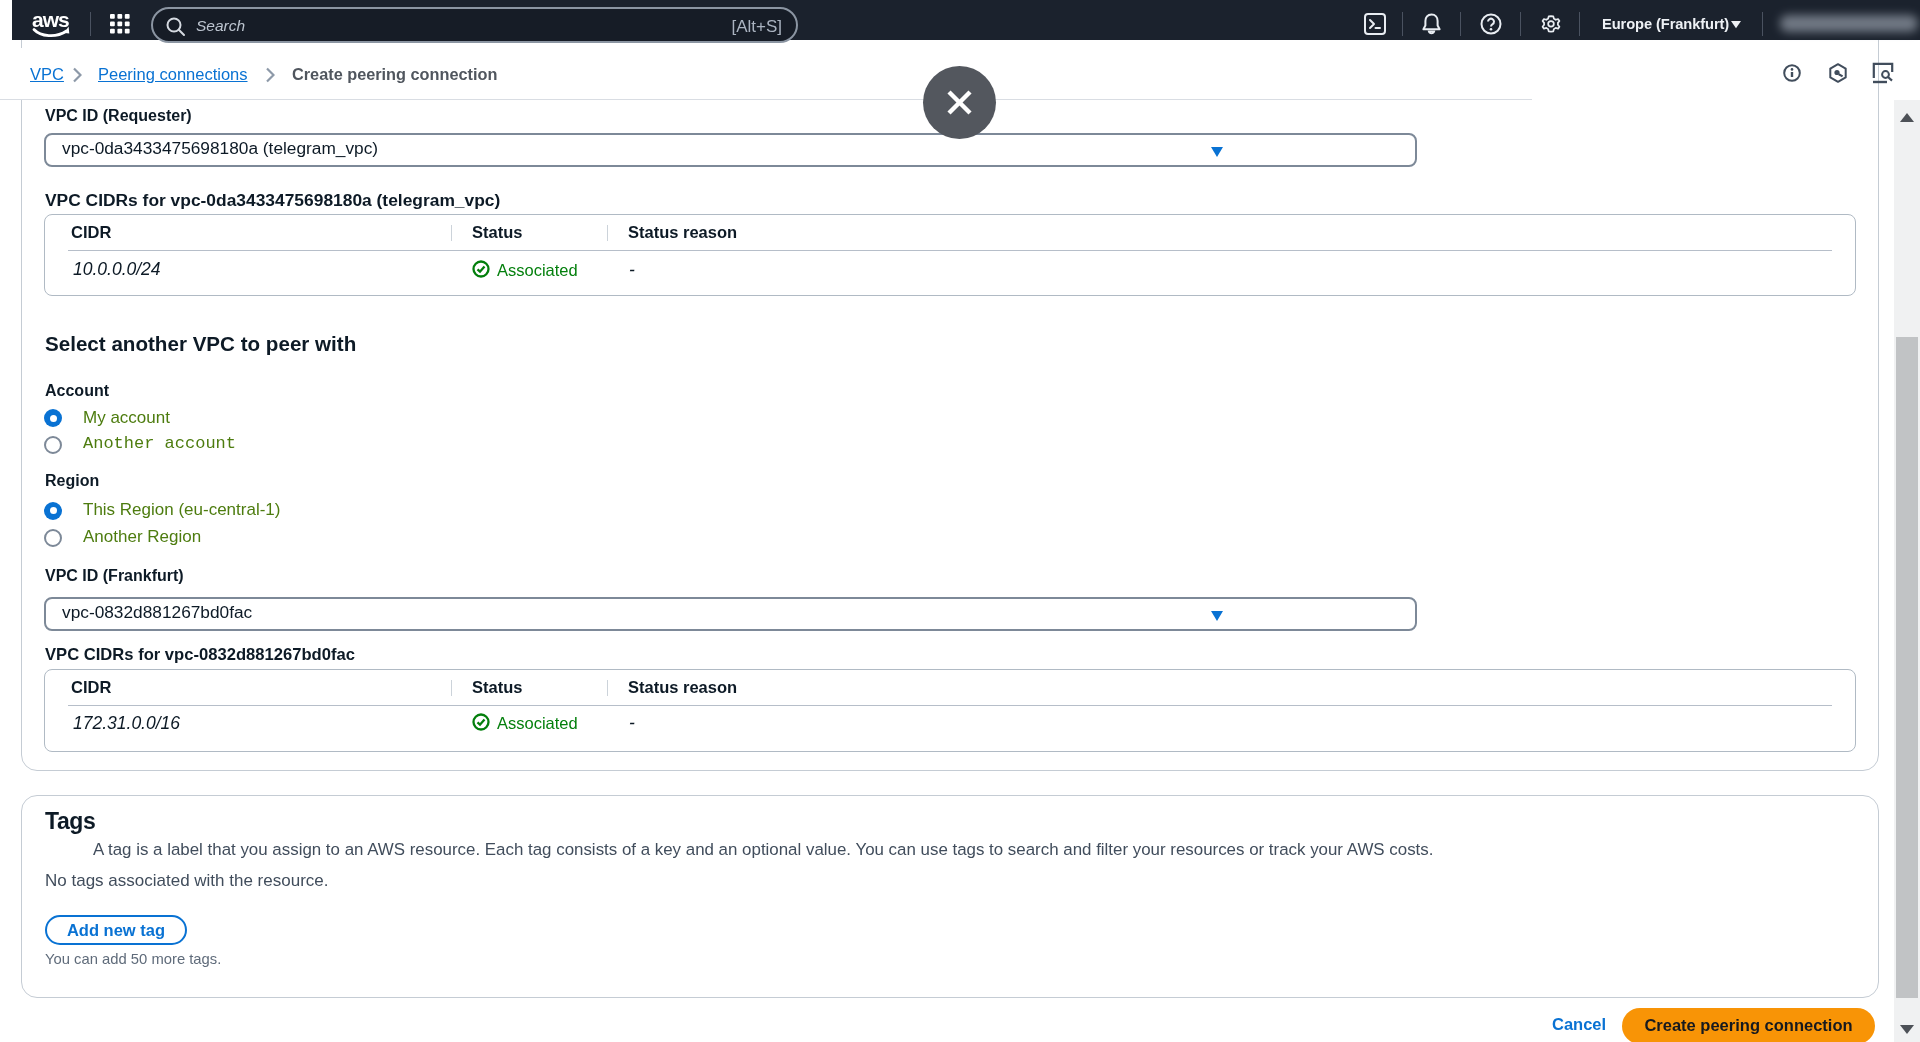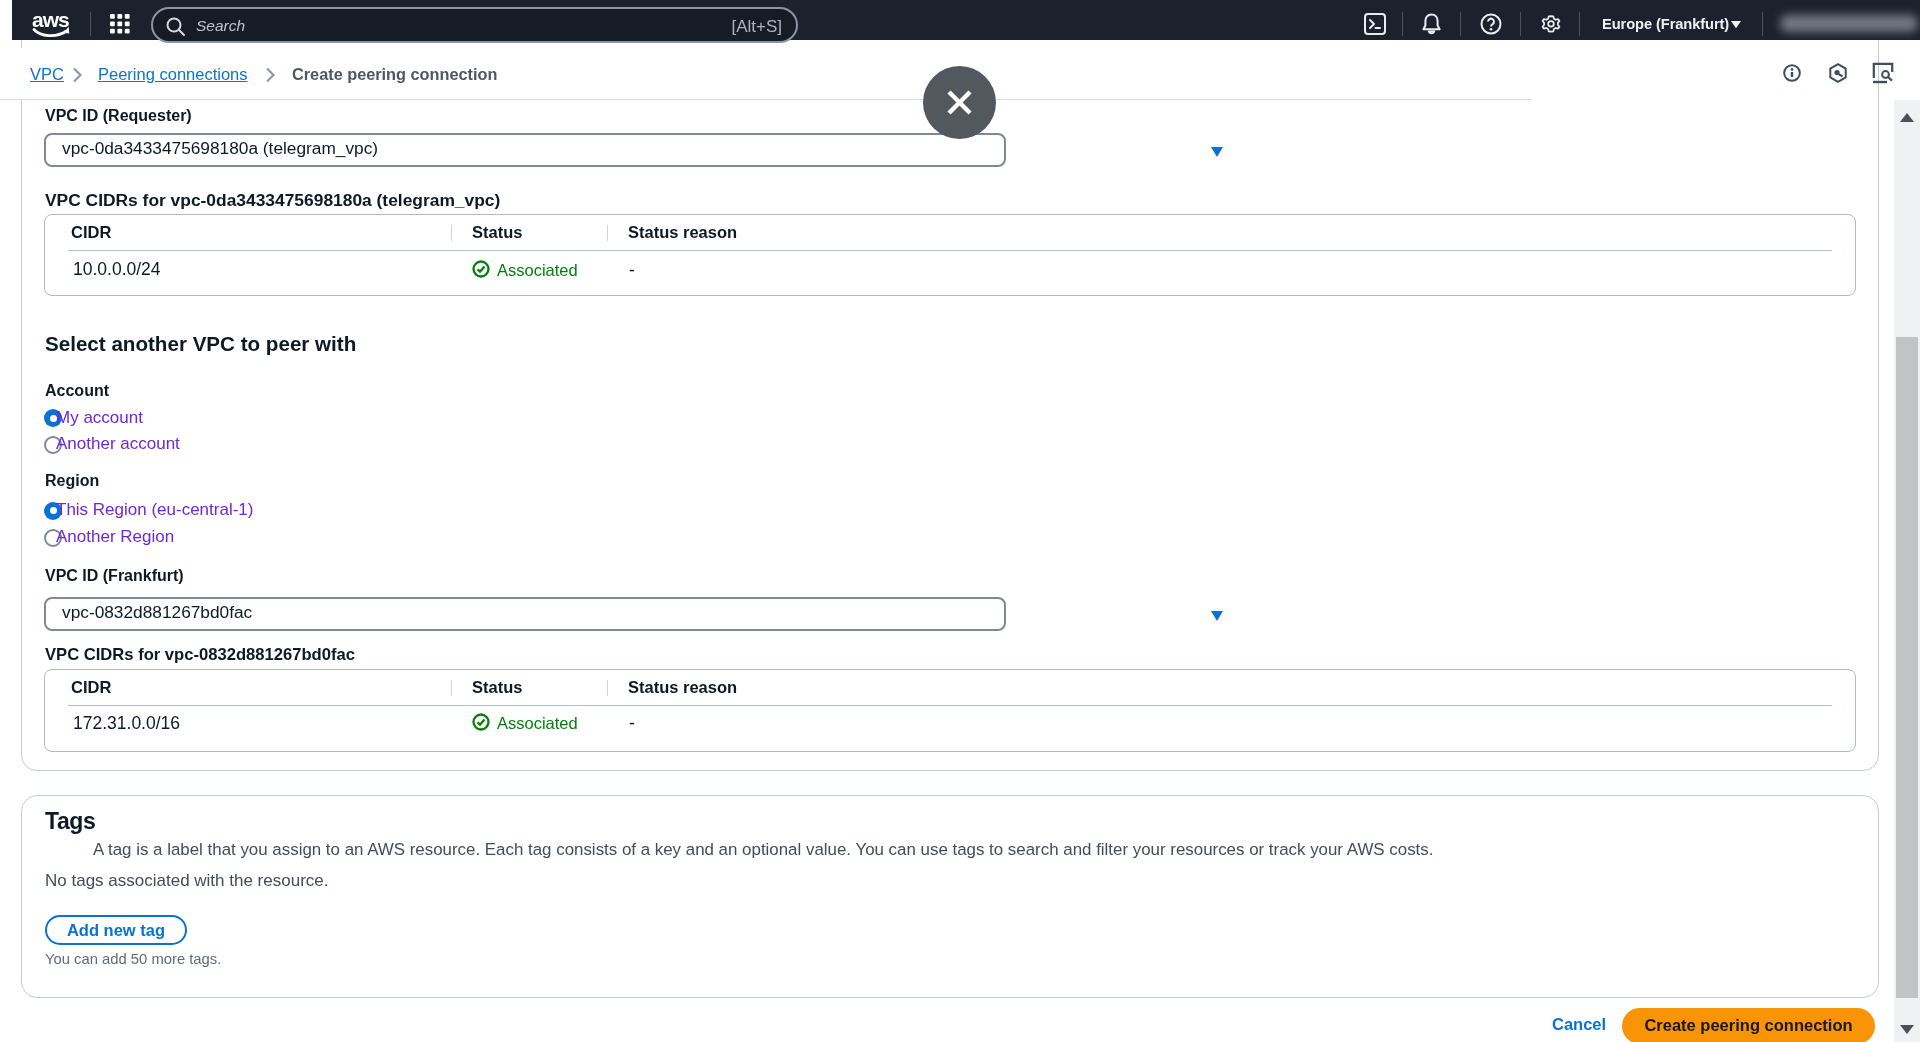--- a/index.html
+++ b/index.html
@@ -24,41 +24,41 @@
   .crumb-link { position:absolute; top:17px; font-size:16.5px; color:#0972d3; text-decoration:underline; }
   #crumb-last { position:absolute; top:17px; left:292px; font-size:16.3px; font-weight:bold; color:#50565e; }
 
   
   #formcard { position:absolute; left:21px; top:-20px; width:1858px; height:791px;
     border:1px solid #c5ccd4; border-radius:16px; background:#fff; z-index:1; }
   #tagscard { position:absolute; left:21px; top:795px; width:1858px; height:203px;
     border:1px solid #c5ccd4; border-radius:16px; background:#fff; z-index:1; }
 
   .label { position:absolute; left:45px; font-size:16px; font-weight:bold; color:#0d1a26; z-index:2; }
-  .selectbox { position:absolute; left:44px; width:962px; height:34px; border:2px solid #7d8998;
+  .selectbox { position:absolute; left:44px; width:1373px; height:34px; border:2px solid #7d8998;
     border-radius:8px; background:#fff; z-index:2; }
   .selectbox .val { position:absolute; left:16px; top:2.5px; font-size:17.3px; color:#0d1a26; }
   .caret { position:absolute; left:1165px; top:12px; width:0; height:0;
     border-left:6.5px solid transparent; border-right:6.5px solid transparent; border-top:10.5px solid #0972d3; }
 
   .tablebox { position:absolute; left:44px; width:1812px; border:1px solid #b0bac4;
     border-radius:8px; background:#fff; z-index:2; }
   .th { position:absolute; font-size:16.5px; font-weight:bold; color:#0d1a26; }
-  .td { position:absolute; font-size:17.5px; color:#0d1a26; }
+  .td { position:absolute; font-size:17.5px; color:#0d1a26;font-style:italic; }
   .colsep { position:absolute; width:1px; height:16px; background:#ccd3da; }
   .hline { position:absolute; left:24px; width:1764px; height:1px; background:#b6bec9; }
 
   .h2 { position:absolute; left:45px; font-size:20.6px; font-weight:bold; color:#0d1a26; z-index:2; }
 
   .radio { position:absolute; left:44px; width:18px; height:18px; border-radius:50%; z-index:2; }
   .radio.on { background:#0972d3; }
   .radio.on::after { content:""; position:absolute; left:5.5px; top:5.5px; width:7px; height:7px;
     border-radius:50%; background:#fff; }
   .radio.off { background:#fff; border:2px solid #7d8998; }
-  .rlabel { position:absolute; left:56px; font-size:17px; color:#6d28d9; z-index:2; }
+  .rlabel { position:absolute; left:83px; font-size:17px; color:#4d7c0f; z-index:2; }
 
   .assoc { position:absolute; font-size:16.5px; color:#037f0c; z-index:2; }
 
   
   #tags-h { position:absolute; left:45px; top:808px; font-size:23px; letter-spacing:-0.4px; font-weight:bold; color:#0d1a26; z-index:2; }
   #tags-desc { position:absolute; left:45px; top:840px; font-size:16.9px; color:#414d5c; z-index:2;margin-left:48px; }
   #tags-none { position:absolute; left:45px; top:871px; font-size:17px; color:#414d5c; z-index:2; }
   #addtag { position:absolute; left:45px; top:915px; width:142px; height:30px; border:2px solid #0972d3;
     border-radius:15px; text-align:center; line-height:26px; font-size:16.5px; font-weight:bold; color:#0972d3; z-index:2; }
   #tags-more { position:absolute; left:45px; top:951px; font-size:14.8px; color:#5f6b7a; z-index:2; }
@@ -106,21 +106,21 @@
 </svg>
 <div class="assoc" style="left:497px; top:261px;">Associated</div>
 <div class="td" style="left:629px; top:260px; z-index:2;">-</div>
 
 <div class="h2" style="top:332px;">Select another VPC to peer with</div>
 
 <div class="label" style="top:382px;">Account</div>
 <div class="radio on" style="top:409px;"></div>
 <div class="rlabel" style="top:407.5px;">My account</div>
 <div class="radio off" style="top:435.5px;"></div>
-<div class="rlabel" style="top:434px;">Another account</div>
+<div class="rlabel" style="top:434px;font-family:Liberation Mono, monospace;">Another account</div>
 
 <div class="label" style="top:472px;">Region</div>
 <div class="radio on" style="top:501.5px;"></div>
 <div class="rlabel" style="top:500px;">This Region (eu-central-1)</div>
 <div class="radio off" style="top:528.5px;"></div>
 <div class="rlabel" style="top:527px;">Another Region</div>
 
 <div class="label" style="top:567px;">VPC ID (Frankfurt)</div>
 <div class="selectbox" style="top:597px;">
     <span class="val">vpc-0832d881267bd0fac</span>

